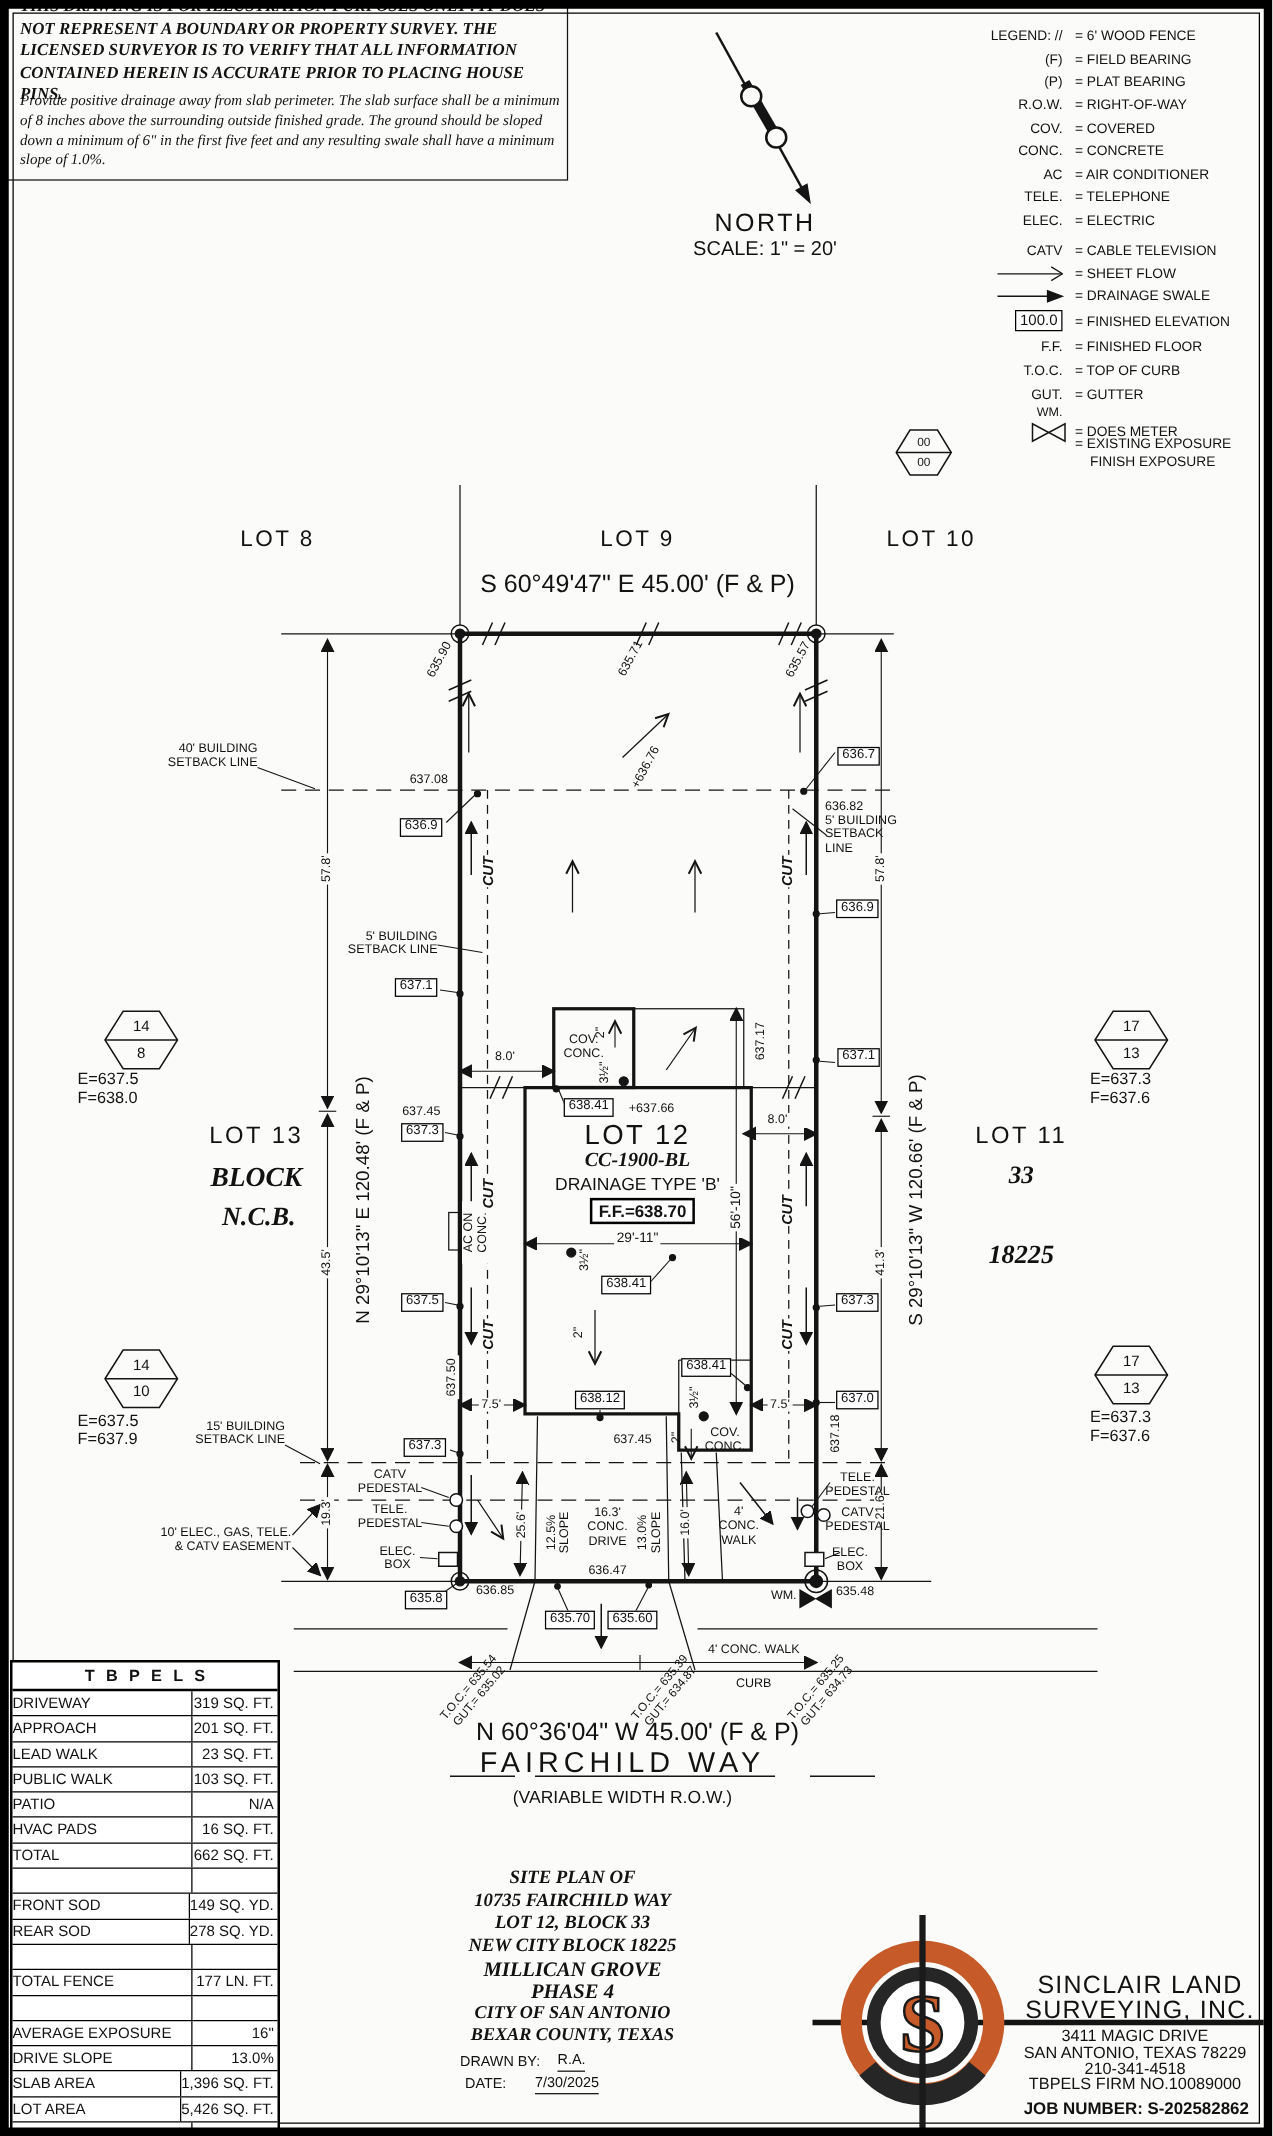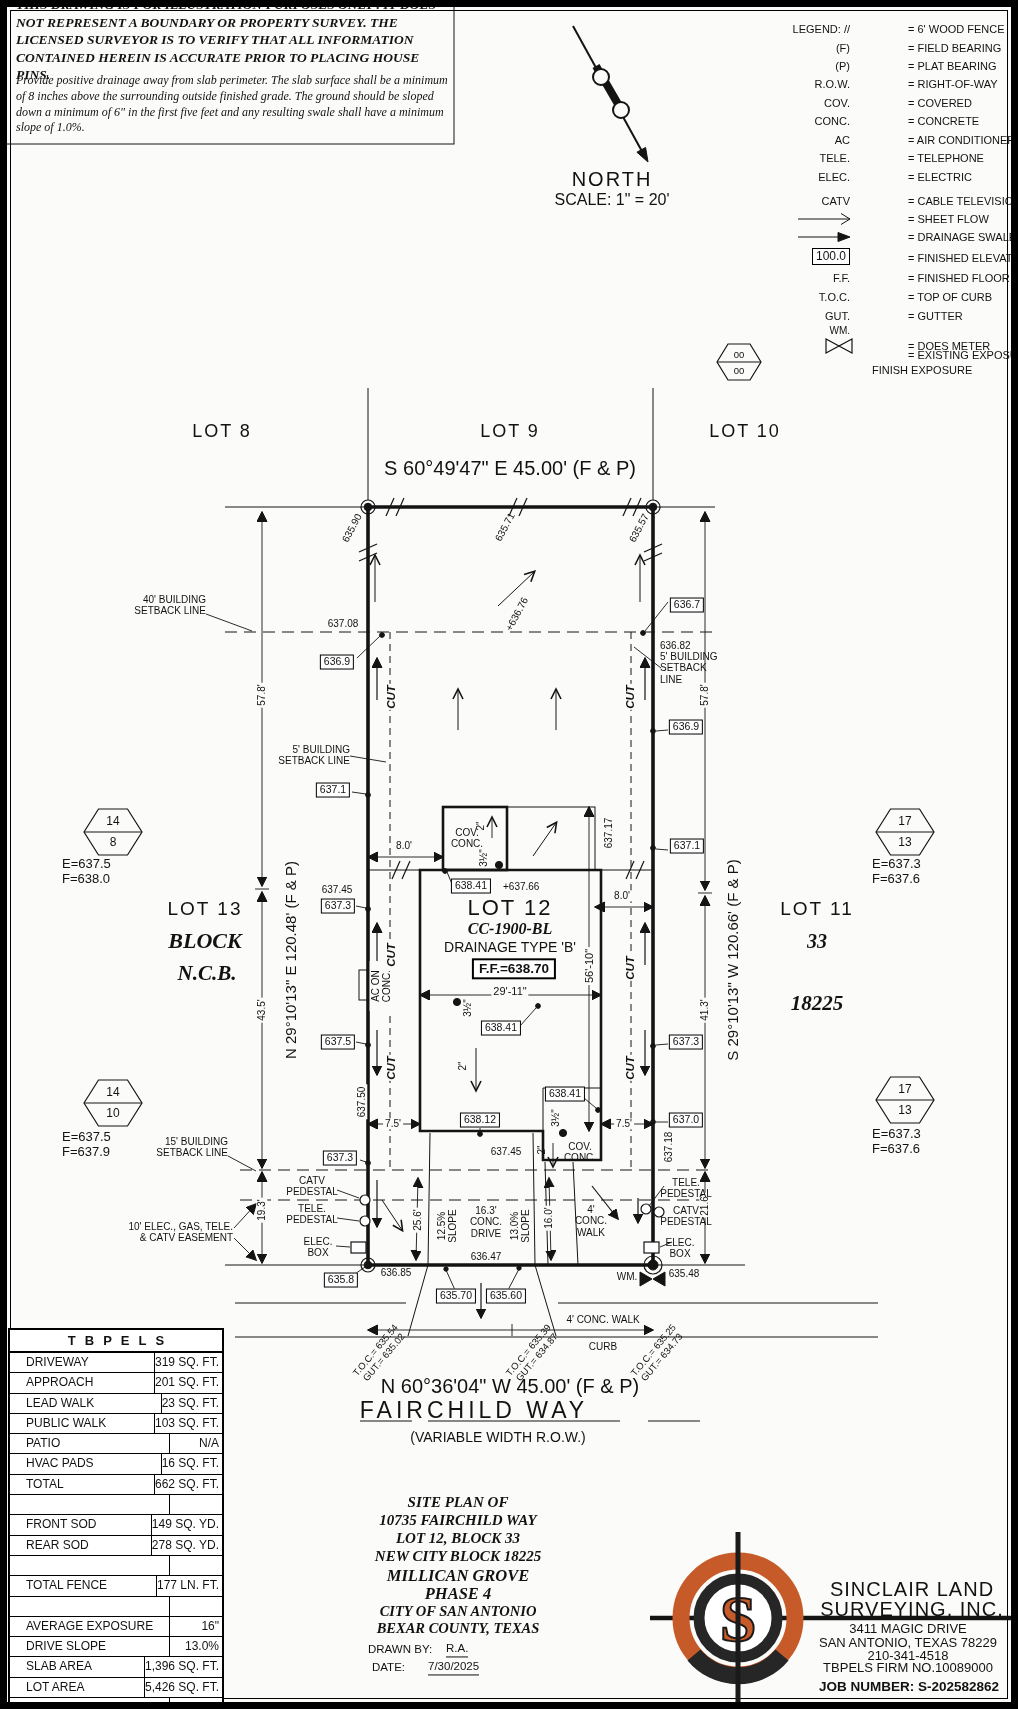--- a/index.html
+++ b/index.html
@@ -24,28 +24,28 @@
   .box{border:1.4px solid #000;background:#fff;padding:0 3px 1px;font-size:10.5px;}
   .ffbox{border:2.3px solid #000;background:#fff;padding:1px 5px;font-size:13.5px;font-weight:700;}
   .serif{font-family:"Liberation Serif",serif;}
   .it{font-style:italic}.b{font-weight:700}
   .cut{font-weight:700;font-style:italic;font-size:11.5px;background:#fbfbf9;padding:0 1px;}
   .disc1{font-family:"Liberation Serif",serif;font-style:italic;font-weight:600;font-size:13.5px;line-height:1.3;}
   .disc2{font-family:"Liberation Serif",serif;font-style:italic;font-weight:500;font-size:12px;line-height:1.32;}
   .legend{position:absolute;left:700px;top:0;width:312px;height:400px;z-index:10;font-size:11px;}
   .lrow{position:absolute;left:0;width:100%;height:16px;}
   .lk{position:absolute;right:162px;white-space:nowrap;text-align:right;}
-  .lv{position:absolute;left:160px;white-space:nowrap;margin-left:48px;}
+  .lv{position:absolute;left:160px;white-space:nowrap;}
   .lv2{position:absolute;left:172px;white-space:nowrap;}
   .atable{position:absolute;left:8px;top:1328px;width:212px;border:2.5px solid #000;background:#fff;z-index:10;}
   .ahead{height:21px;line-height:21px;border-bottom:2.5px solid #000;text-align:center;font-weight:700;
          letter-spacing:9px;padding-left:9px;font-size:13px;}
   .arow{display:flex;height:19.3px;line-height:19.3px;border-bottom:1.3px solid #000;font-size:12px;}
   .arow:last-child{border-bottom:none;}
-  .al{width:143px;padding-left:16px;border-right:1.3px solid #000;white-space:nowrap;overflow:hidden;}
+  .al{width:143px;padding-left:0;border-right:1.3px solid #000;white-space:nowrap;overflow:hidden;}
   .av{flex:1;text-align:right;padding-right:3px;white-space:nowrap;}
   .title-line{font-family:"Liberation Serif",serif;font-weight:700;font-style:italic;}
   .ul{border-bottom:1.2px solid #111;padding-bottom:1px;}
 </style>
 </head>
 <body>
 
 <div class="page">
   <div class="border-inner"></div>
 
@@ -503,21 +503,21 @@
   <div class="lbl r50" style="left:533px;top:1354px;font-size:9.5px">
     <div>T.O.C.= 635.39</div>
     <div>GUT.= 634.87</div>
   </div>
   <div class="lbl r50" style="left:658px;top:1354px;font-size:9.5px">
     <div>T.O.C.= 635.25</div>
     <div>GUT.= 634.73</div>
   </div>
 
   <div class="lbl" style="left:510px;top:1386px;font-size:20px">N 60°36'04" W 45.00' (F &amp; P)</div>
-  <div class="lbl" style="left:474px;top:1410px;font-size:23px;letter-spacing:4px">FAIRCHILD WAY</div>
+  <div class="lbl" style="left:498px;top:1410px;font-size:23px;letter-spacing:4px">FAIRCHILD WAY</div>
   <div class="lbl" style="left:498px;top:1438px;font-size:14px">(VARIABLE WIDTH R.O.W.)</div>
 
   <div class="atable">
     <div class="ahead">TBPELS</div>
     <div class="arow">
         <span class="al">DRIVEWAY</span>
         <span class="av">319 SQ. FT.</span>
       </div>
     <div class="arow">
         <span class="al">APPROACH</span>

